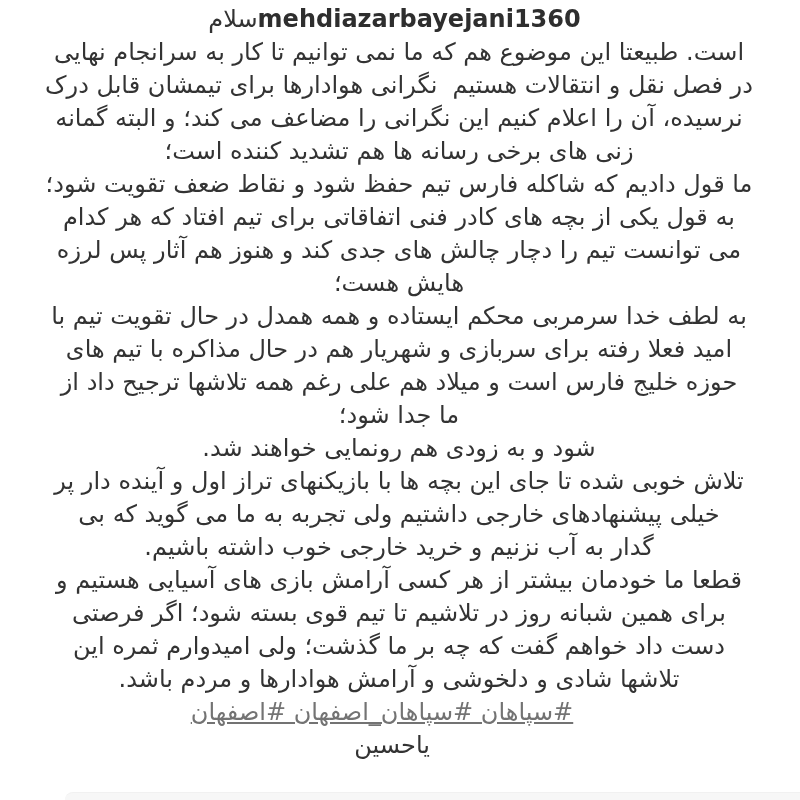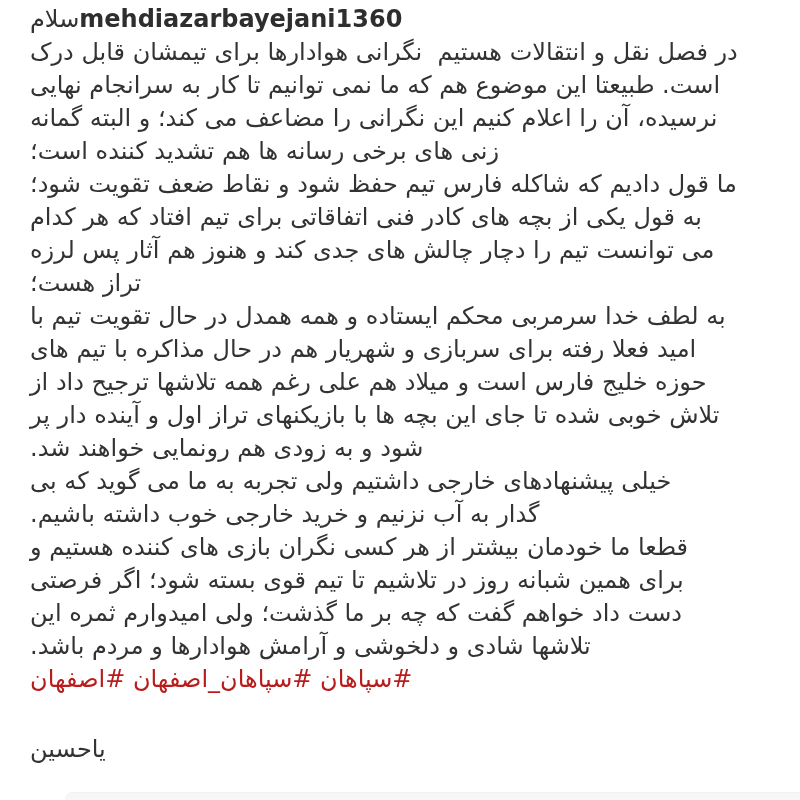--- a/index.html
+++ b/index.html
@@ -16,21 +16,21 @@
     width: 800px;
     height: 800px;
     background: #ffffff;
   }
   .post {
     position: absolute;
     top: 3px;
     right: 32px;
     left: 30px;
     direction: rtl;
-    text-align: left;
+    text-align: center;
     font-size: 24px;
     line-height: 33px;
     color: #333333;
     unicode-bidi: plaintext;
   }
   .line {
     white-space: pre-wrap;
     min-height: 33px;
   }
   .username {
@@ -44,57 +44,57 @@
   .greeting {
     color: #333333;
   }
   .hashtags {
     color: #3578bd;
     padding-right: 34px;
     cursor: pointer;
   }
   .signature {
     padding-right: 14px;
-    margin-top: 37px;
   }
   .bottom-card {
     position: absolute;
     left: 65px;
     right: 0;
     bottom: 0;
     height: 7px;
     background: #f7f7f7;
     border-top-left-radius: 8px;
     border-top: 1px solid #f1f1f1;
   }
 </style>
 </head>
 <body>
 
 <div class="page">
   <div class="post" dir="rtl" style="color: rgb(51, 51, 51);">
     <div class="line"><span class="username" style="color: rgb(46, 46, 46);">mehdiazarbayejani1360</span><span class="greeting">سلام</span></div>
     <div id="body-lines">
+        <div class="line">است. طبیعتا این موضوع هم که ما نمی توانیم تا کار به سرانجام نهایی</div>
         <div class="line">در فصل نقل و انتقالات هستیم  نگرانی هوادارها برای تیمشان قابل درک</div>
-        <div class="line">است. طبیعتا این موضوع هم که ما نمی توانیم تا کار به سرانجام نهایی</div>
         <div class="line">نرسیده، آن را اعلام کنیم این نگرانی را مضاعف می کند؛ و البته گمانه</div>
         <div class="line">زنی های برخی رسانه ها هم تشدید کننده است؛</div>
         <div class="line">ما قول دادیم که شاکله فارس تیم حفظ شود و نقاط ضعف تقویت شود؛</div>
         <div class="line">به قول یکی از بچه های کادر فنی اتفاقاتی برای تیم افتاد که هر کدام</div>
         <div class="line">می توانست تیم را دچار چالش های جدی کند و هنوز هم آثار پس لرزه</div>
-        <div class="line">تراز هست؛</div>
+        <div class="line">هایش هست؛</div>
         <div class="line">به لطف خدا سرمربی محکم ایستاده و همه همدل در حال تقویت تیم با</div>
         <div class="line">امید فعلا رفته برای سربازی و شهریار هم در حال مذاکره با تیم های</div>
         <div class="line">حوزه خلیج فارس است و میلاد هم علی رغم همه تلاشها ترجیح داد از</div>
+        <div class="line">ما جدا شود؛</div>
+        <div class="line">شود و به زودی هم رونمایی خواهند شد.</div>
         <div class="line">تلاش خوبی شده تا جای این بچه ها با بازیکنهای تراز اول و آینده دار پر</div>
-        <div class="line">شود و به زودی هم رونمایی خواهند شد.</div>
         <div class="line">خیلی پیشنهادهای خارجی داشتیم ولی تجربه به ما می گوید که بی</div>
         <div class="line">گدار به آب نزنیم و خرید خارجی خوب داشته باشیم.</div>
-        <div class="line">قطعا ما خودمان بیشتر از هر کسی نگران بازی های کننده هستیم و</div>
+        <div class="line">قطعا ما خودمان بیشتر از هر کسی آرامش بازی های آسیایی هستیم و</div>
         <div class="line">برای همین شبانه روز در تلاشیم تا تیم قوی بسته شود؛ اگر فرصتی</div>
         <div class="line">دست داد خواهم گفت که چه بر ما گذشت؛ ولی امیدوارم ثمره این</div>
         <div class="line">تلاشها شادی و دلخوشی و آرامش هوادارها و مردم باشد.</div>
       </div>
-    <div class="line hashtags" style="color: #b91c1c;">#سپاهان #سپاهان_اصفهان #اصفهان</div>
+    <div class="line hashtags" style="color: #737373; text-decoration: underline;">#سپاهان #سپاهان_اصفهان #اصفهان</div>
     <div class="line signature">یاحسین</div>
   </div>
   <div class="bottom-card" style="background: rgb(247, 247, 247);"></div>
 </div>
 
 </body></html>

